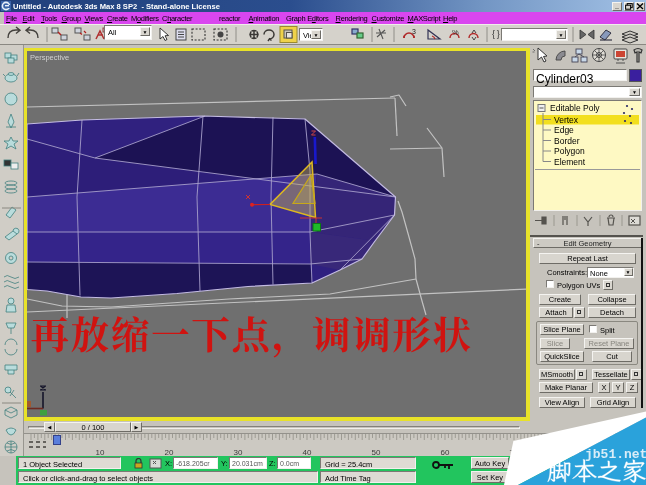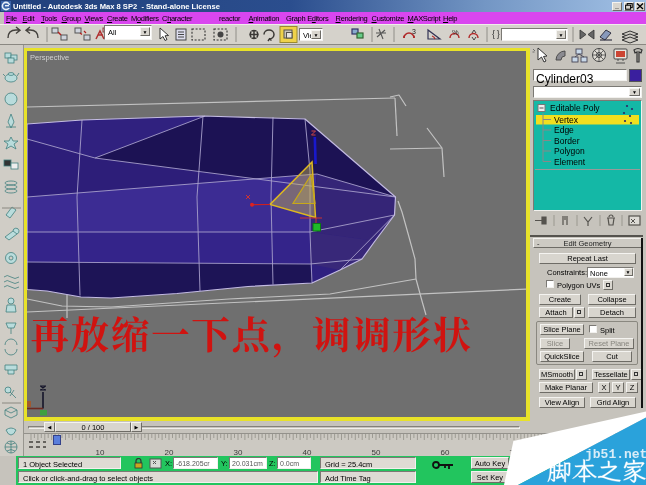--- a/index.html
+++ b/index.html
@@ -312,21 +312,21 @@
  <div class="sunk white" style="left:3px;top:24px;width:94px;height:12px">
       <span style="position:absolute;left:2px;top:1.5px;font-size:12px">Cylinder03</span>
     </div>
  <div class="abs" style="left:99px;top:23.5px;width:13px;height:13px;background:#3a1f9e;border:1px solid #555"></div>
 
  <div class="sunk white" style="left:3px;top:41px;width:109px;height:12px">
       <span style="position:absolute;left:2px;top:17px;font-size:12px">Modifier List</span>
       <div class="btn" style="right:1px;top:1px;width:11px;height:8px;line-height:7px;font-size:5px">▼</div>
     </div>
 
- <div class="sunk" style="left:3px;top:55px;width:109px;height:111px;background:#14b8a6">
+ <div class="sunk" style="left:3px;top:55px;width:109px;height:111px;background:#fef9c3">
   <svg width="107" height="109" viewBox="0 0 107 109">
    <rect x="2" y="14" width="103" height="9.5" fill="#f2df1f"></rect>
    <g stroke="#888" fill="none">
           <path d="M9,12 L9,60.5 M9,18.5 h8 M9,29 h8 M9,39.5 h8 M9,50 h8 M9,60.5 h8"></path>
         </g>
    <rect x="4" y="3.5" width="7" height="7" fill="#eee" stroke="#777"></rect>
         <path d="M5.5,7 h4 M7.5,5 v4" stroke="#555" stroke-width="0.9" fill="none" display="none"></path>
         <path d="M5.5,7 h4" stroke="#555" stroke-width="1"></path>
    <text x="16" y="10" font-size="8.5" font-family="Liberation Sans">Editable Poly</text>
    <text x="20" y="21.5" font-size="8.5" font-family="Liberation Sans">Vertex</text>

